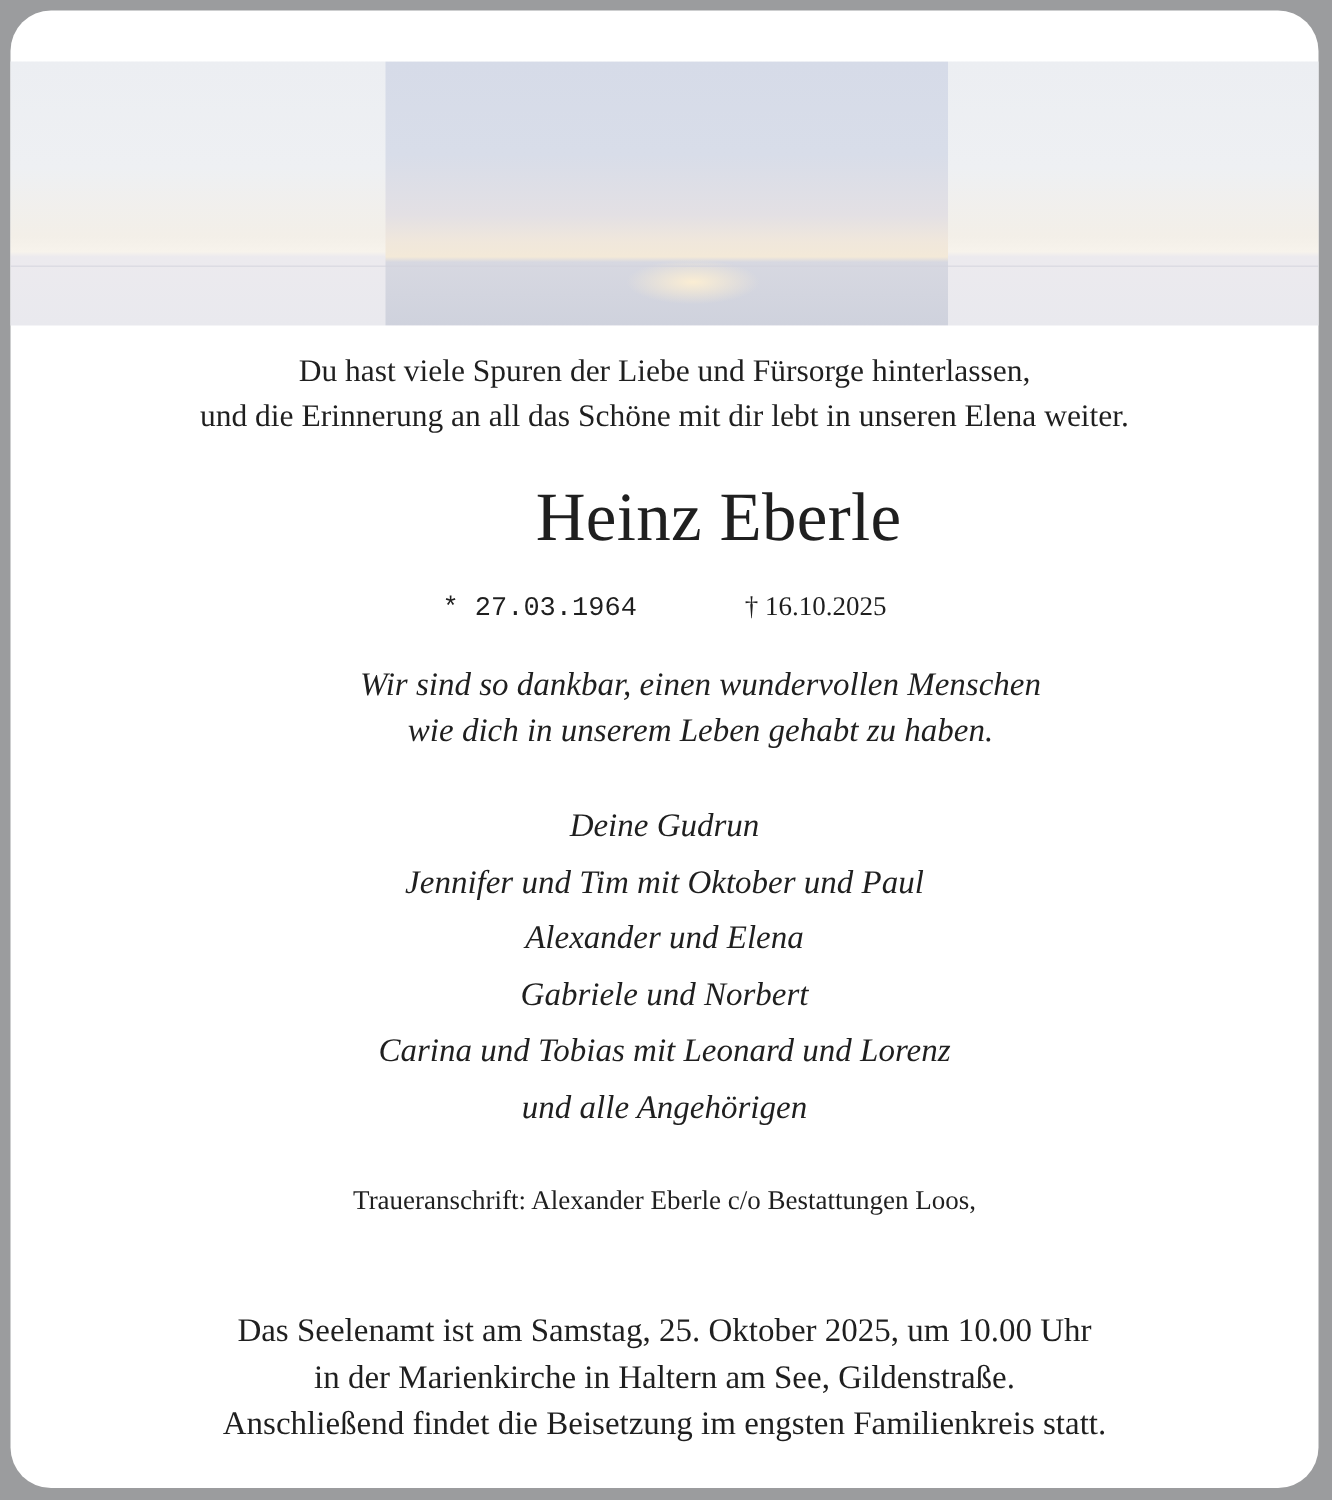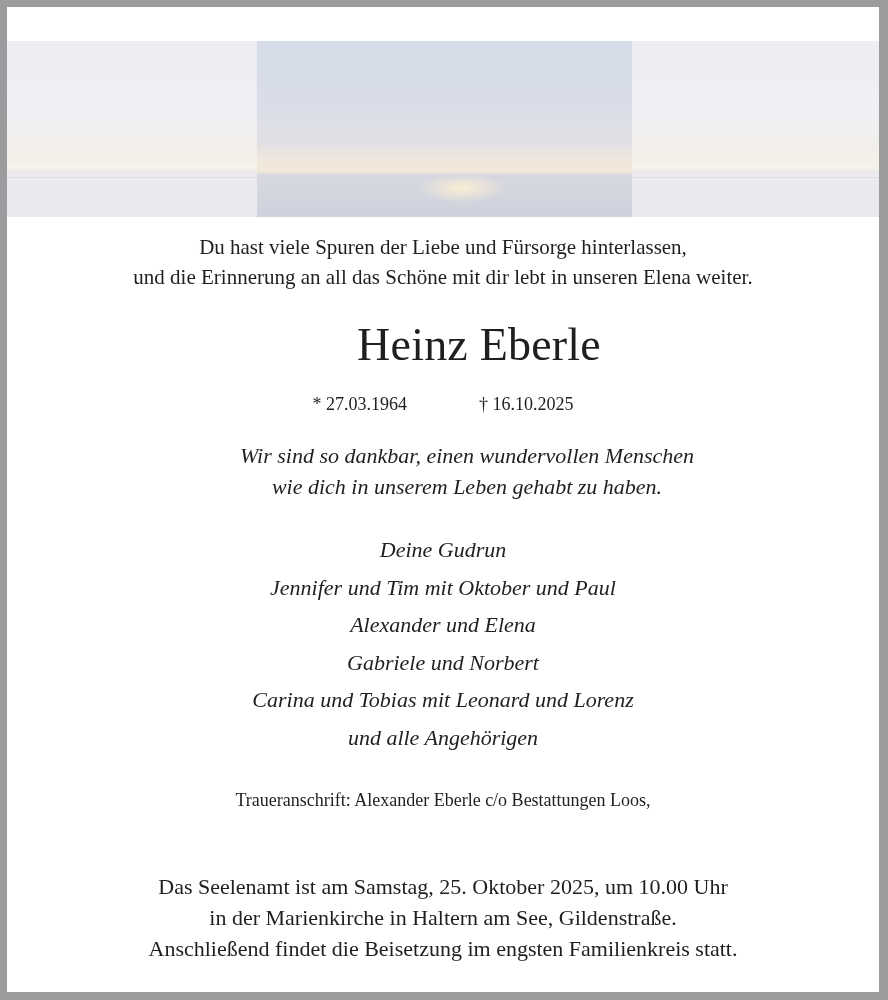--- a/index.html
+++ b/index.html
@@ -9,20 +9,21 @@
       position: relative;
       overflow: hidden;
       font-family: "Liberation Serif", serif;
       color: #1f1f1f;
     }
     .card {
       position: absolute;
       left: 7px; top: 7px;
       width: 872px; height: 985px;
       background: #ffffff;
+      border-radius: 27px;
     }
     .banner {
       position: absolute;
       left: 0; top: 34px;
       width: 872px; height: 176px;
       background: linear-gradient(180deg, #eceef2 0%, #eef0f3 40%, #f3efe8 66%, #f7f3ec 72%, #eceaee 74%, #e9e9ee 100%);
       overflow: hidden;
     }
     .banner-center {
       position: absolute;
@@ -41,21 +42,21 @@
       position: absolute;
       left: 0; top: 136px;
       width: 872px; height: 1px;
       background: rgba(210,210,220,0.6);
     }
     .center { position: absolute; left: 0; width: 872px; text-align: center; }
     .intro { top: 225px; font-size: 21px; line-height: 30px; }
     .name { top: 308px; font-size: 46px; line-height: 60px; letter-spacing: 0.2px; margin-left: 36px; }
     .dates { top: 385px; font-size: 18px; line-height: 24px; }
     .dates span { display: inline-block; }
-    .dates .born { margin-right: 72px; }
+    .dates .born { margin-right: 72px; font-family: Liberation Mono, monospace; }
     .quote { top: 433px; font-size: 22px; line-height: 31px; font-style: italic; padding-left: 24px; }
     .family { top: 524px; font-size: 22px; line-height: 37.5px; font-style: italic; }
     .address { top: 780px; font-size: 18px; line-height: 27px; }
     .service { top: 864px; font-size: 22px; line-height: 31px; }
     .line { display: block; }
   </style>
 </head>
 <body>
 
 <div class="card">

